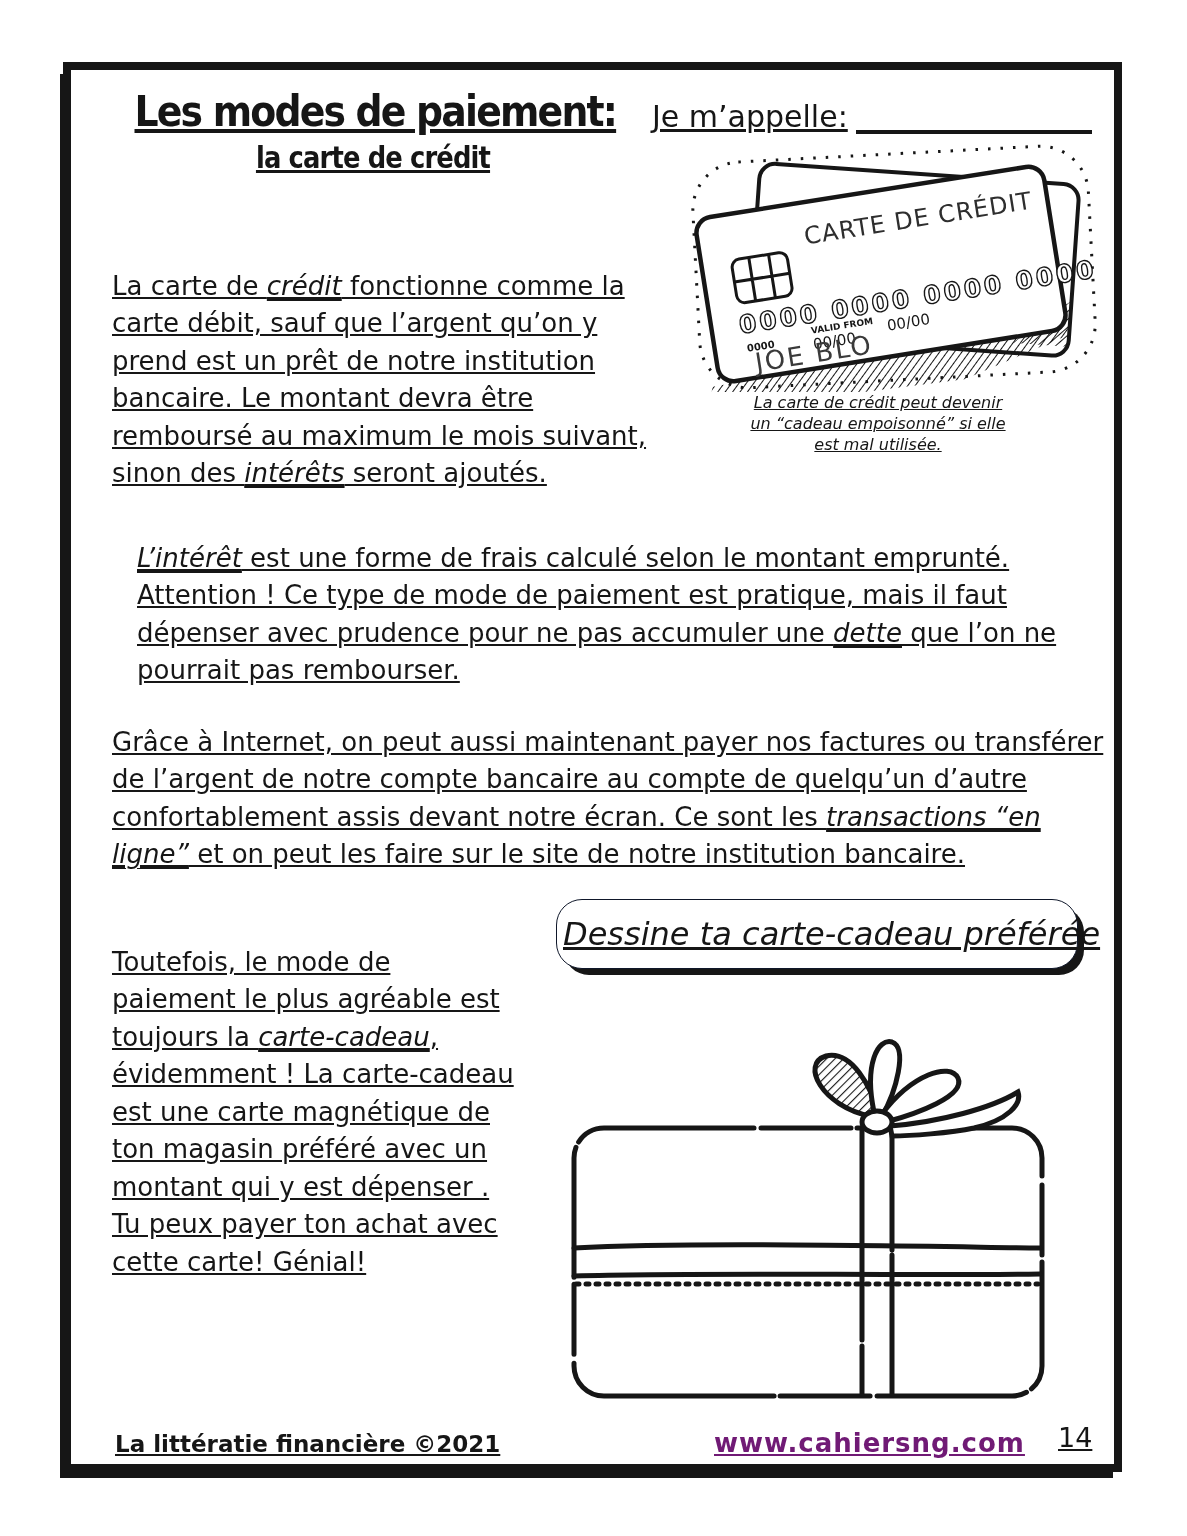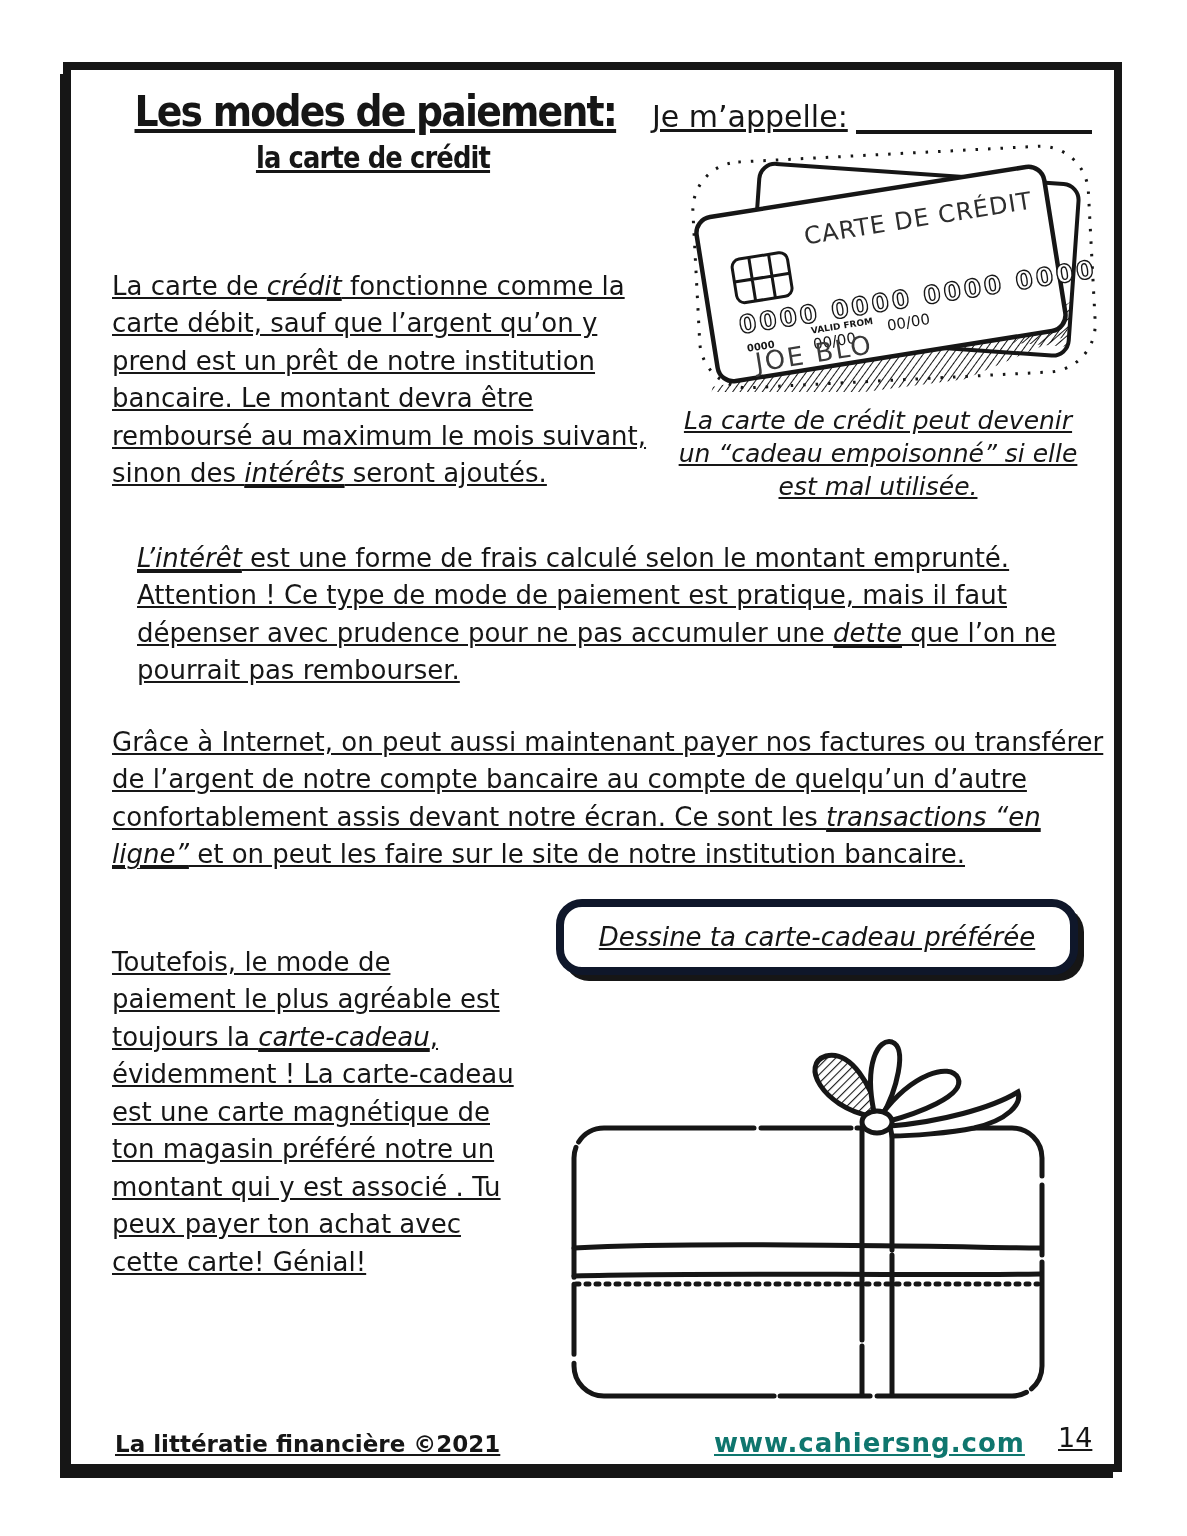--- a/index.html
+++ b/index.html
@@ -29,27 +29,27 @@
   
   .para{font-size:26px;line-height:1.44;}
   .p1{left:112px;top:224px;width:552px;margin-top:44px;}
   .p2{left:112px;top:540px;width:992px;margin-left:25px;}
   .p3{left:112px;top:724px;width:998px;}
   .p4{left:112px;top:944px;width:402px;}
   .emph{font-style:italic;text-decoration:underline;text-decoration-thickness:2px;text-underline-offset:4px;}
   
   .card-illo{left:688px;top:140px;width:412px;height:252px;}
   .card-caption{left:646px;top:392px;width:464px;text-align:center;
-    font-style:italic;font-size:25px;line-height:1.32;margin-top:12px;}
+    font-style:italic;font-size:16px;line-height:1.32;}
   
   .bubble{
     left:556px;top:899px;width:522px;box-sizing:border-box;
-    border:8px solid #0f172a;border-radius:26px;background:#fff;
+    border:1px solid #0f172a;border-radius:26px;background:#fff;
     box-shadow:7px 7px 0 -1px #161616;
-    padding:14px 6px 12px 6px;text-align:center;font-style:italic;font-size:26px;line-height:1.3;
+    padding:14px 6px 12px 6px;text-align:center;font-style:italic;font-size:32px;line-height:1.3;
   }
   .bubble div{white-space:nowrap;}
   
   .gift-illo{left:560px;top:1036px;width:512px;height:402px;}
   
   .footer-left{left:115px;top:1431px;font-size:23px;font-weight:bold;letter-spacing:0;}
   .footer-site{left:714px;top:1428px;font-size:26px;font-weight:bold;letter-spacing:1px;}
   .footer-page{left:1058px;top:1422px;font-size:27px;}
   svg text{font-family:"DejaVu Sans",sans-serif;}
 </style>
@@ -105,21 +105,21 @@
 
   <div class="abs card-caption">
     <div>La carte de crédit peut devenir</div>
     <div>un “cadeau empoisonné” si elle</div>
     <div>est mal utilisée.</div>
   </div>
 
   <div class="abs para p1"><span>La carte de </span><span class="emph">crédit</span><span> fonctionne comme la carte débit, sauf que l’argent qu’on y prend est un prêt de notre institution bancaire. Le montant devra être remboursé au maximum le mois suivant, sinon des </span><span class="emph">intérêts</span><span> seront ajoutés.</span></div>
   <div class="abs para p2"><span class="emph">L’intérêt</span><span> est une forme de frais calculé selon le montant emprunté. Attention ! Ce type de mode de paiement est pratique, mais il faut dépenser avec prudence pour ne pas accumuler une </span><span class="emph">dette</span><span> que l’on ne pourrait pas rembourser.</span></div>
   <div class="abs para p3"><span>Grâce à Internet, on peut aussi maintenant payer nos factures ou transférer de l’argent de notre compte bancaire au compte de quelqu’un d’autre confortablement assis devant notre écran. Ce sont les </span><span class="emph">transactions “en ligne”</span><span> et on peut les faire sur le site de notre institution bancaire.</span></div>
-  <div class="abs para p4"><span>Toutefois, le mode de paiement le plus agréable est toujours la </span><span class="emph">carte-cadeau</span><span>, évidemment ! La carte-cadeau est une carte magnétique de ton magasin préféré notre un montant qui y est associé . Tu peux payer ton achat avec cette carte! Génial!</span></div>
+  <div class="abs para p4"><span>Toutefois, le mode de paiement le plus agréable est toujours la </span><span class="emph">carte-cadeau</span><span>, évidemment ! La carte-cadeau est une carte magnétique de ton magasin préféré avec un montant qui y est dépenser . Tu peux payer ton achat avec cette carte! Génial!</span></div>
 
   <div class="abs bubble">
     <div>Dessine ta carte-cadeau préférée</div>
   </div>
 
   <div class="abs gift-illo">
     <svg viewBox="0 0 512 402" width="512" height="402">
       <defs>
         <pattern id="bowhatch" width="6" height="6" patternUnits="userSpaceOnUse" patternTransform="rotate(45)">
           <line x1="0" y1="0" x2="0" y2="6" stroke="#161616" stroke-width="2.2"></line>
@@ -139,15 +139,15 @@
         <path d="M310 80 C 262 70, 240 28, 266 20 C 292 14, 312 52, 318 78 Z" fill="url(#bowhatch)"></path>
         <path d="M314 76 C 304 28, 318 2, 332 6 C 348 12, 336 56, 322 80 Z" fill="#ffffff"></path>
         <path d="M322 78 C 352 38, 390 26, 398 42 C 406 60, 356 78, 326 86 Z" fill="#ffffff"></path>
         <path d="M330 90 C 380 86, 432 72, 458 56 C 462 68, 448 84, 414 92 C 390 97, 350 100, 332 100 Z" fill="#ffffff"></path>
         <ellipse cx="317" cy="86" rx="15" ry="11" fill="#ffffff"></ellipse>
       </g>
     </svg>
   </div>
 
   <div class="abs footer-left">La littératie financière ©2021</div>
-  <div class="abs footer-site" id="site-link" style="color: #0f766e;">www.cahiersng.com</div>
+  <div class="abs footer-site" id="site-link" style="color: #701a75;">www.cahiersng.com</div>
   <div class="abs footer-page">14</div>
 </div>
 
 </body></html>

